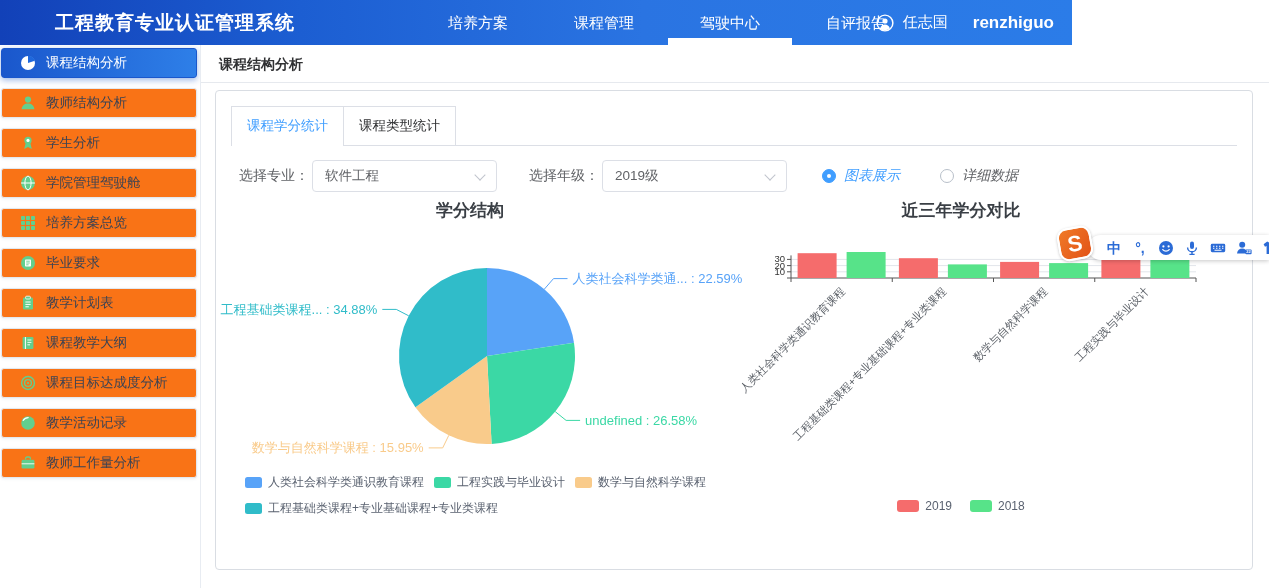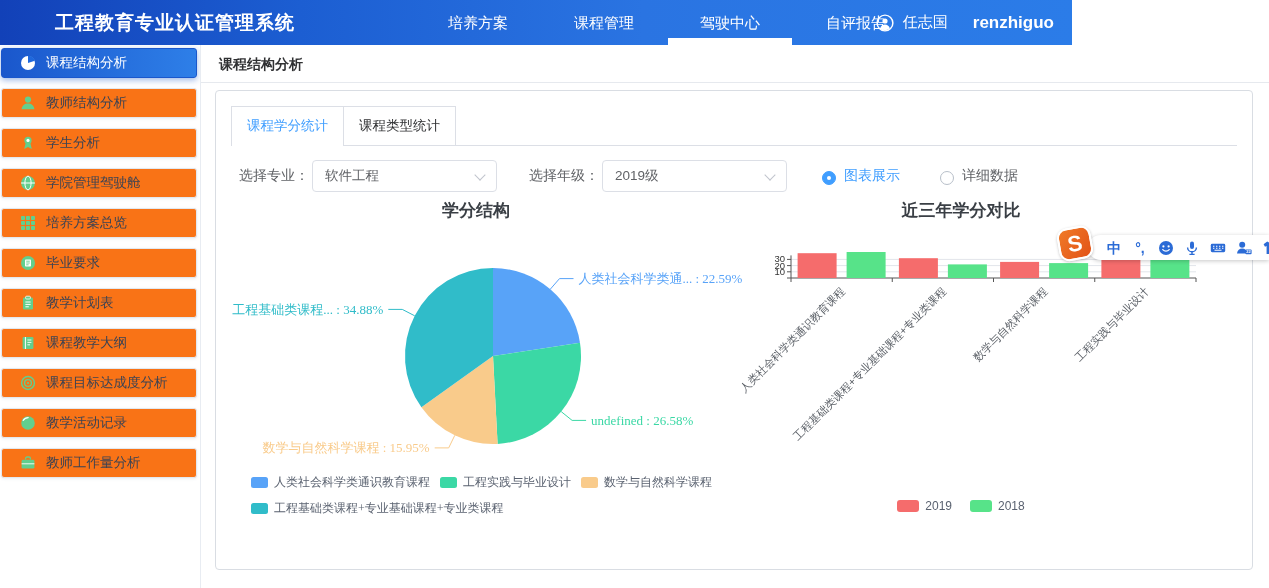--- a/index.html
+++ b/index.html
@@ -46,31 +46,31 @@
 
   
   .filter-bar { display:flex; align-items:center; height:32px; margin-top:14px; }
   .flabel { font-size:14px; color:#606266; margin-left:23px; white-space:nowrap; }
   .select { position:relative; width:185px; height:32px; line-height:30px; border:1px solid #dcdfe6;
     border-radius:4px; background:#fff; font-size:13.5px; color:#606266; padding:0 28px 0 12px;
     margin-left:3px; cursor:pointer; white-space:nowrap; }
   .chev { position:absolute; right:12px; top:10px; width:8px; height:8px;
     border-right:1.4px solid #c0c4cc; border-bottom:1.4px solid #c0c4cc; transform:rotate(45deg); }
   .radio-group { display:flex; align-items:center; margin-left:35px; gap:40px; }
-  .radio-item { display:flex; align-items:flex-end; gap:8px; cursor:pointer; }
+  .radio-item { display:flex; align-items:center; gap:8px; cursor:pointer;font-style:italic; }
   .radio-dot { width:14px; height:14px; border-radius:50%; border:1px solid #b8bfc9; background:#fff; position:relative; }
   .radio-dot.checked { border-color:#409eff; background:#409eff; }
   .radio-dot.checked::after { content:""; position:absolute; left:4px; top:4px; width:4px; height:4px;
     border-radius:50%; background:#fff; }
   .radio-label { font-size:14px; color:#606266; }
   .radio-label.sel { color:#409eff; }
 
   
   .chart-wrap { position:absolute; top:100px; height:365px; }
-  .pie-wrap { left:15px; width:490px;font-family:Liberation Serif, serif; }
+  .pie-wrap { left:9px; width:490px; }
   .bar-wrap { left:495px; width:500px; }
   .chart-title { text-align:center; font-size:17px; font-weight:bold; color:#3a3f45; margin-top:8px; }
   .chart-svg { position:absolute; left:0; top:30px; overflow:visible; }
   .legend { position:absolute; left:20px; display:flex; flex-wrap:wrap; column-gap:10px; row-gap:9px; }
   .pie-legend { top:283px; width:500px; }
   .bar-legend { top:308px; left:0; width:100%; justify-content:center; column-gap:18px; }
   .legend-item { display:flex; align-items:center; gap:6px; cursor:pointer; }
   .legend-swatch { width:17px; height:11px; border-radius:2.5px; }
   .bar-legend .legend-swatch { width:22px; height:12px; border-radius:3px; }
   .legend-label { font-size:12px; color:#5a6270; white-space:nowrap; }

